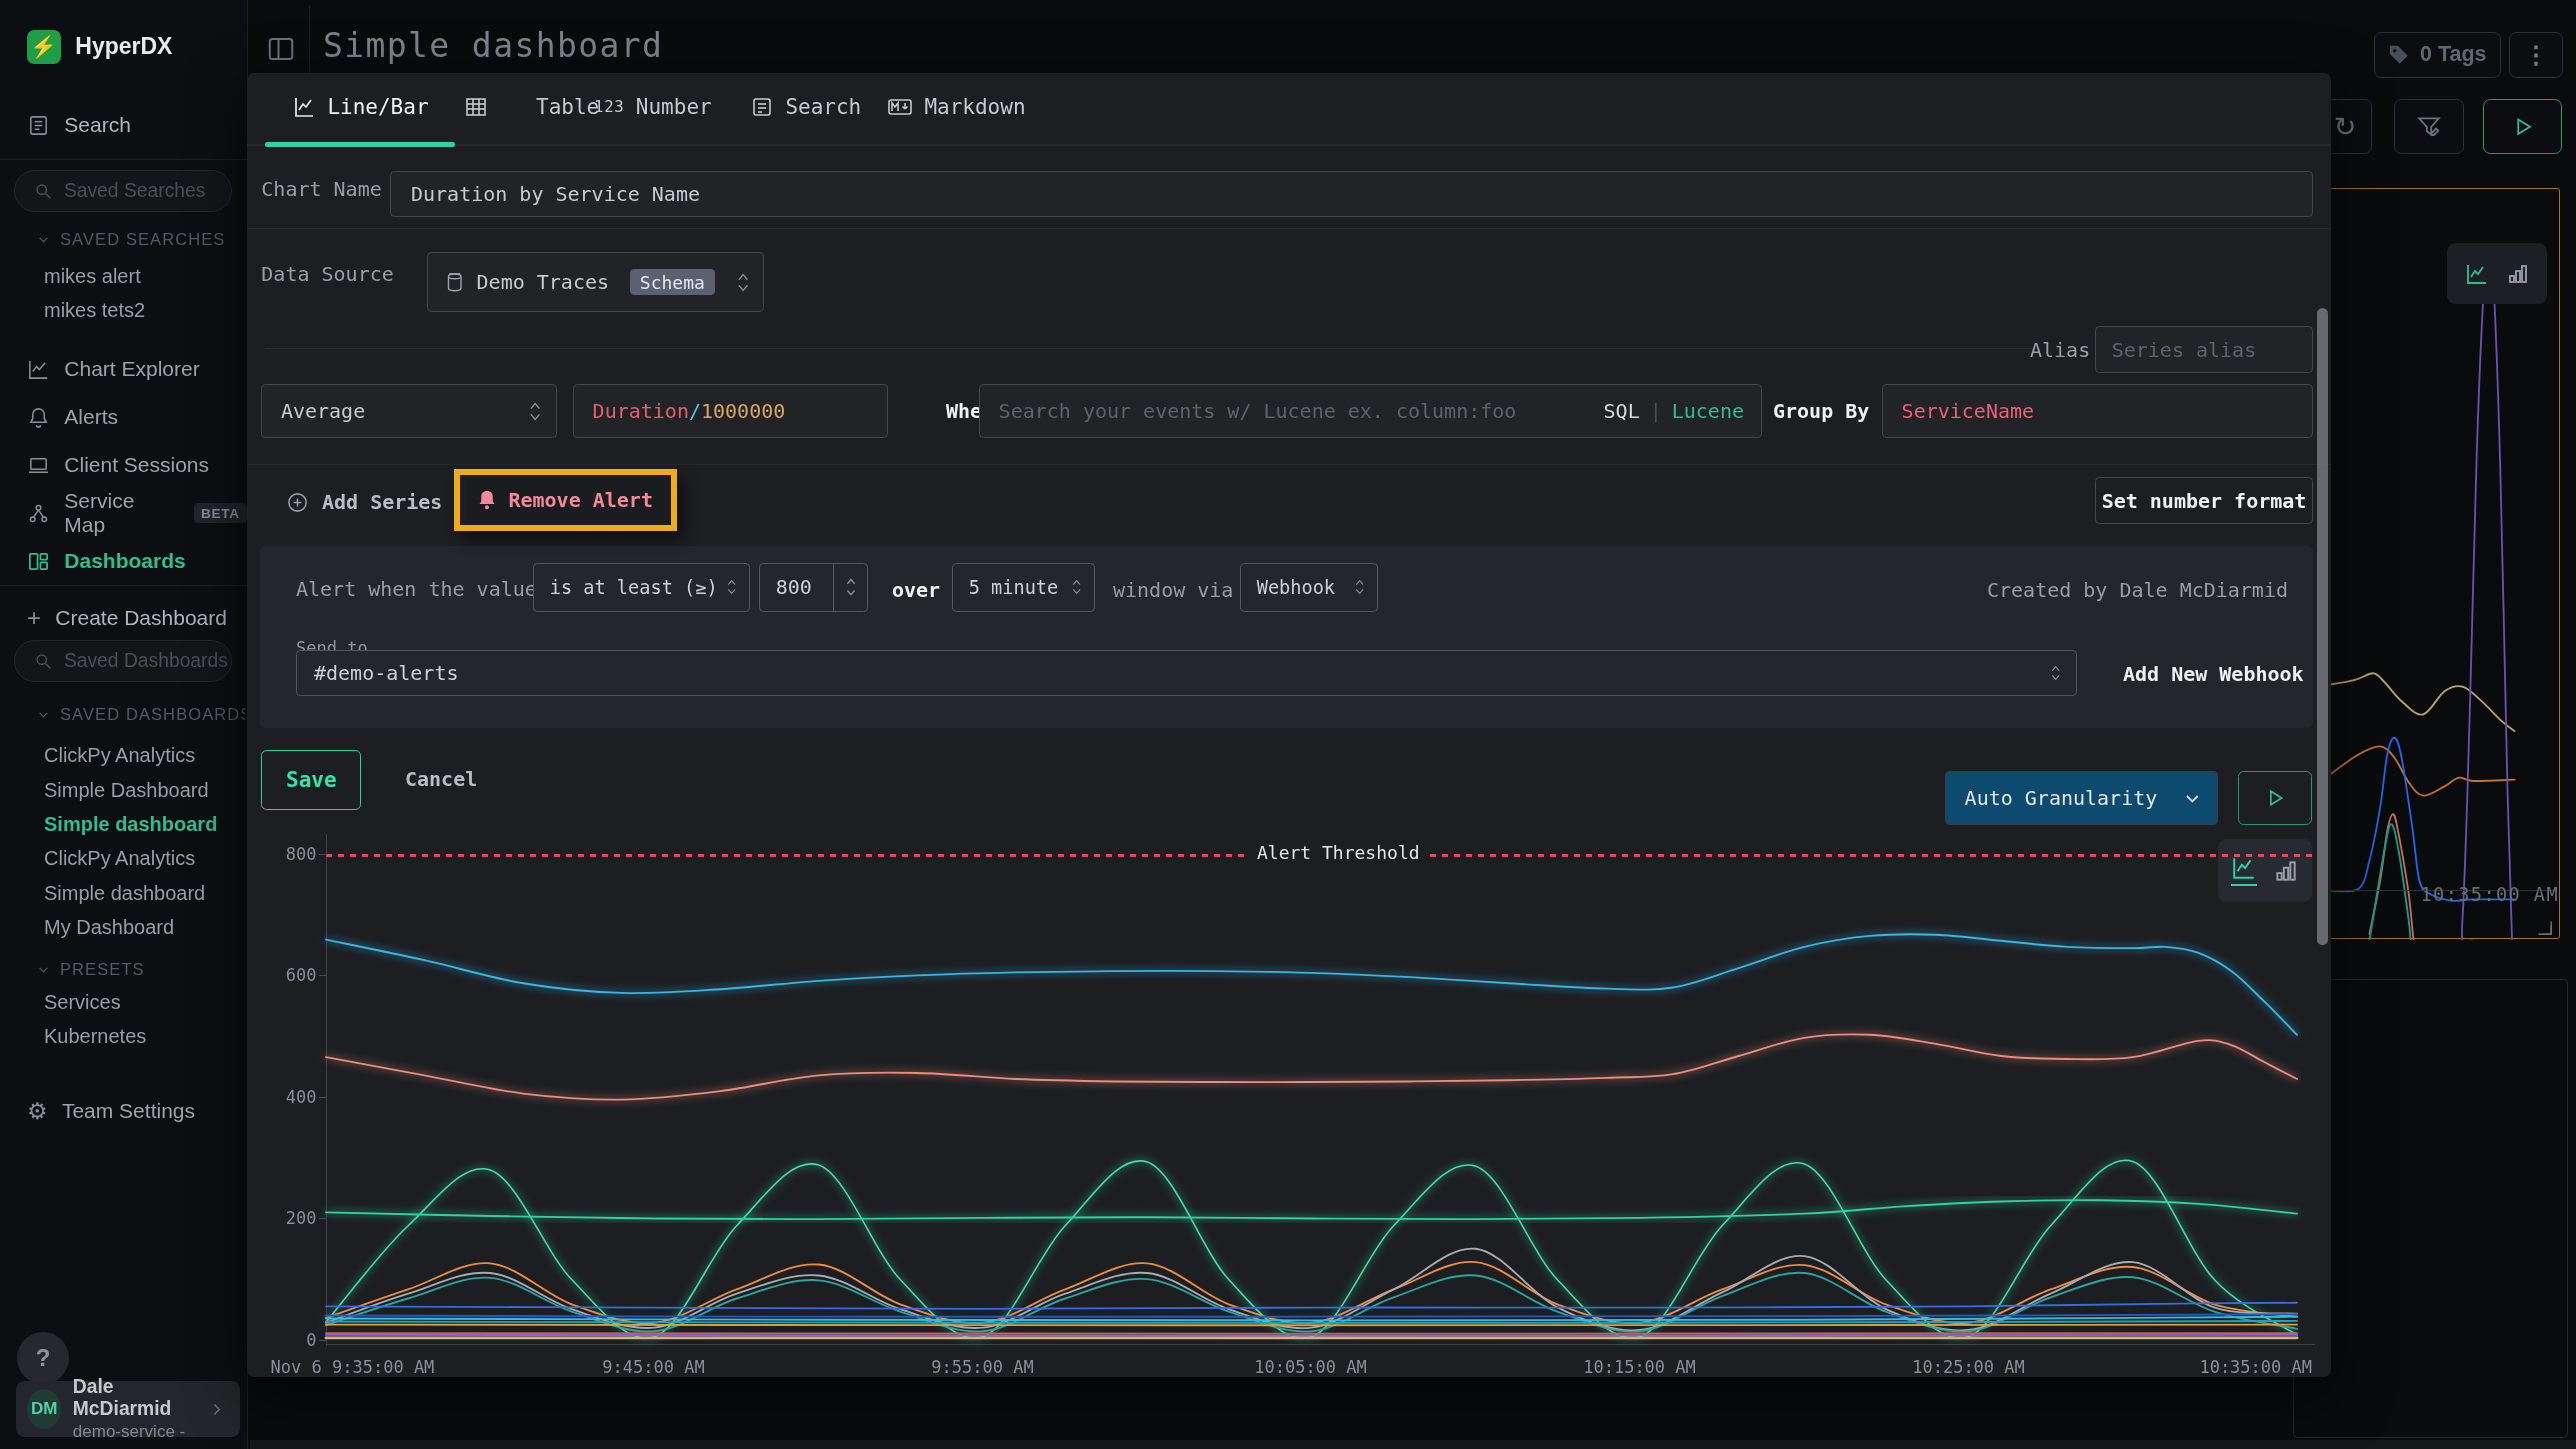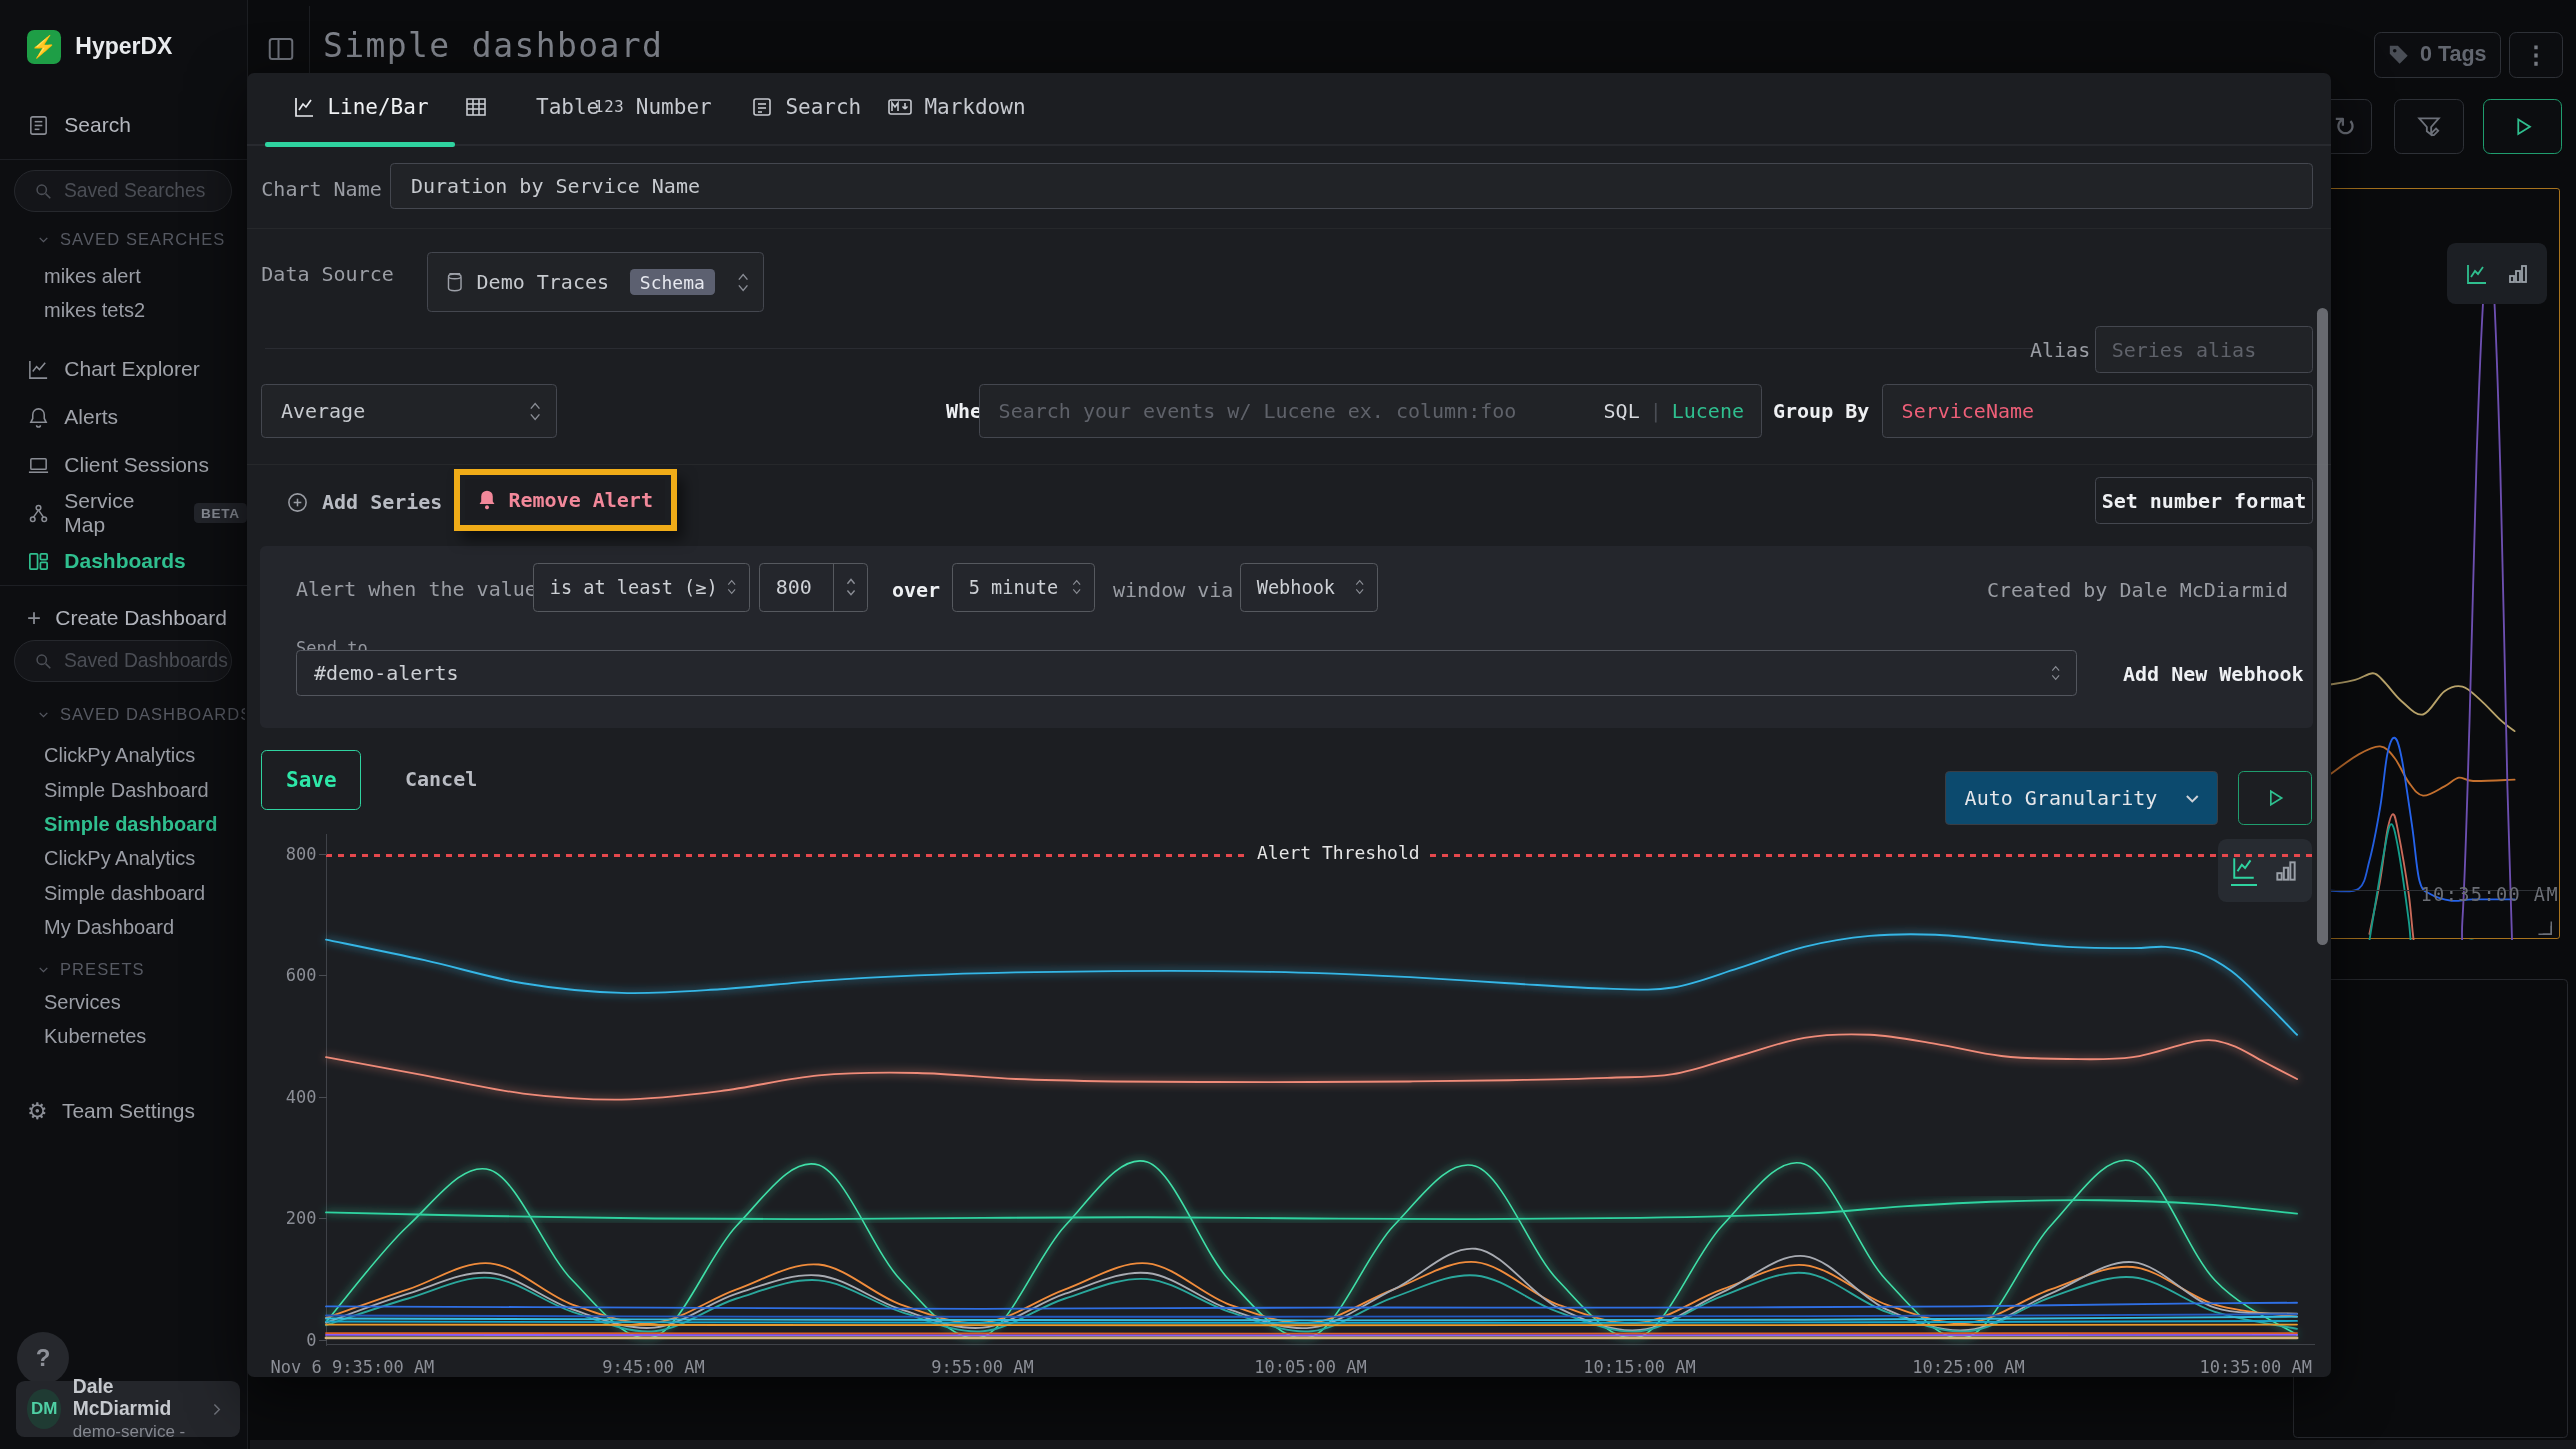--- a/index.html
+++ b/index.html
@@ -344,21 +344,21 @@
           <svg width="26" height="24" viewBox="0 0 26 24" fill="none" stroke="#c6c9cf" stroke-width="1.6">
             <rect x="2" y="5" width="22" height="14" rx="2"></rect>
             <path d="M5 16v-8l3 4 3-4v8"></path>
             <path d="M18 8v6m0 0l-2.5-2.5M18 14l2.5-2.5"></path>
           </svg>
         </span>
       <span>Markdown</span>
     </div>
 
     <div class="abs lbl" style="left:14.3px;top:104px;">Chart Name</div>
-    <div class="inp" style="left:143px;top:90px;width:1923px;height:46px;padding-left:20px;">
+    <div class="inp" style="left:143px;top:98px;width:1923px;height:46px;padding-left:20px;">
       <span>Duration by Service Name</span>
     </div>
     <div class="mdivider" style="top:155px;"></div>
 
     <div class="abs lbl" style="left:14.3px;top:189px;">Data Source</div>
     <div class="inp" style="left:180px;top:179px;width:337px;height:60px;padding:0 13px 0 15.7px;gap:11.4px;">
       <span>
           <svg width="21.5" height="21.5" viewBox="0 0 24 24" fill="none" stroke="#9da0a8" stroke-width="1.6">
             <path d="M5 7v12a7 3 0 0 0 14 0V7"></path>
             <ellipse cx="12" cy="6" rx="7" ry="2.6"></ellipse>
@@ -382,20 +382,25 @@
     </div>
 
     <div class="inp" style="left:14.3px;top:311px;width:296px;height:54px;padding:0 14.3px 0 18.6px;">
       <span>Average</span>
       <span class="sel-chev">
           <svg width="14.3" height="23" viewBox="0 0 20 32" fill="none" stroke="#8a8d95" stroke-width="2">
             <polyline points="4,12 10,5 16,12"></polyline>
             <polyline points="4,20 10,27 16,20"></polyline>
           </svg>
         </span>
+    </div>
+    <div class="inp" style="left:326px;top:311px;width:315px;height:54px;padding-left:18.6px;gap:0;">
+      <span style="color:#e0606e;">Duration</span>
+        <span style="color:#4ec9d8;">/</span>
+        <span style="color:#d9a85f;">1000000</span>
     </div>
     <div class="abs bw" style="left:669px;top:326px;margin-left:30px;">Where</div>
     <div class="inp" style="left:732px;top:311px;width:783px;height:54px;padding:0 17px 0 18.6px;">
       <span class="ph" style="overflow:hidden;white-space:nowrap;">Search your events w/ Lucene ex. column:foo</span>
       <span style="margin-left:auto;display:flex;gap:10px;flex:none;">
         <span style="color:#d7d9de;">SQL</span>
         <span style="color:#4a4d55;">|</span>
         <span style="color:#2fbf8f;">Lucene</span>
       </span>
     </div>

